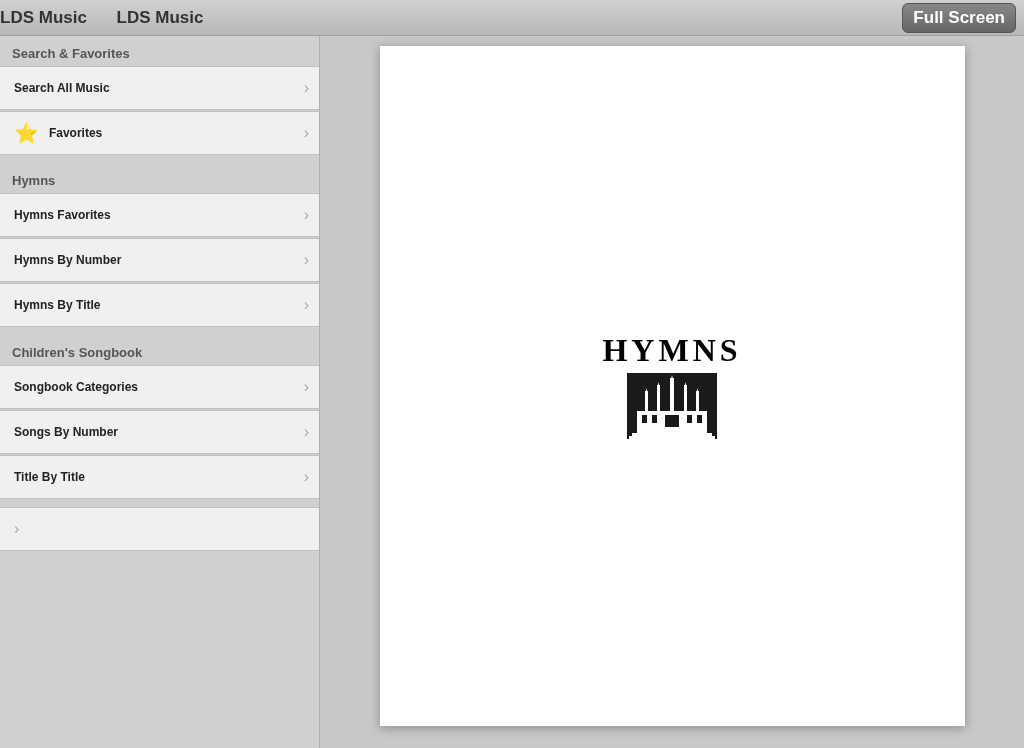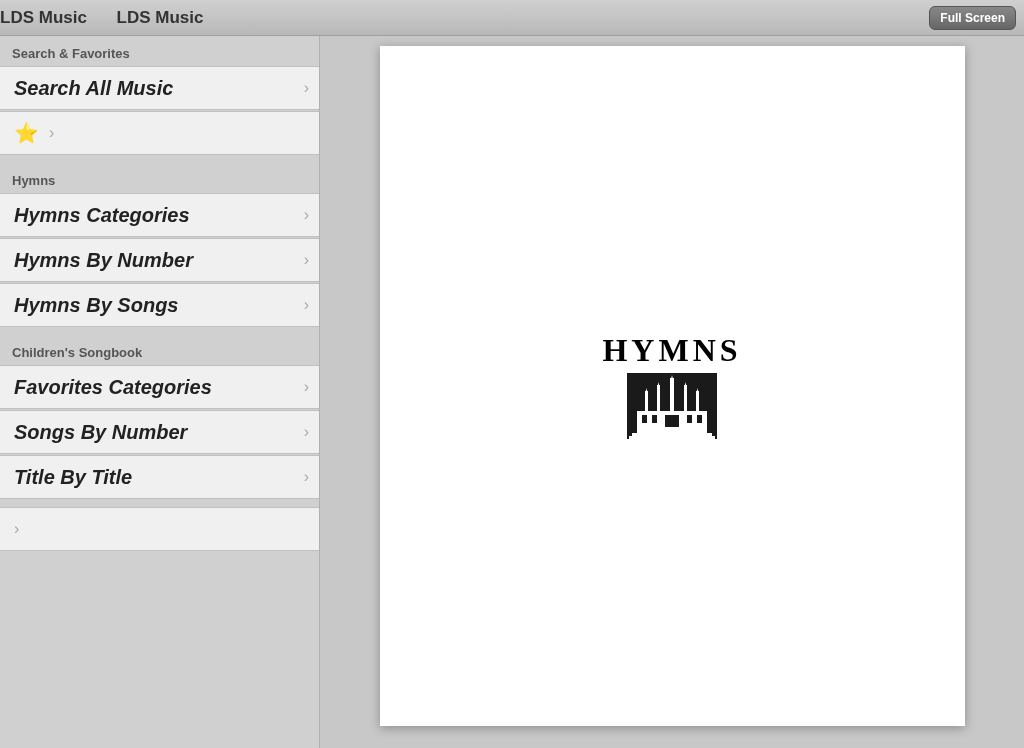--- a/index.html
+++ b/index.html
@@ -44,21 +44,21 @@
 
     .fullscreen-btn {
       position: absolute;
       right: 8px;
       top: 50%;
       transform: translateY(-50%);
       background: linear-gradient(to bottom, #888, #666);
       border: 1px solid #555;
       border-radius: 6px;
       color: #fff;
-      font-size: 12px;
+      font-size: 17px;
       font-weight: 600;
       padding: 4px 10px;
       cursor: pointer;
     }
 
     
     .main-content {
       display: flex;
       flex: 1;
       overflow: hidden;
@@ -96,24 +96,23 @@
     }
 
     .sidebar-item-icon {
       margin-right: 10px;
       font-size: 20px;
       line-height: 1;
     }
 
     .sidebar-item-label {
       flex: 1;
-      font-size: 20px;
+      font-size: 12px;
       font-weight: 600;
       color: #222;
-      font-style: italic;
     }
 
     .sidebar-item-chevron {
       color: #aaa;
       font-size: 16px;
       font-weight: 300;
     }
 
     .section-group {
       margin-bottom: 8px;
@@ -174,42 +173,43 @@
   <div class="sidebar" id="sidebar-container">
 
   <div class="section-group">
         <div class="sidebar-section-header">Search &amp; Favorites</div>
         <div class="sidebar-item">
           <span class="sidebar-item-label">Search All Music</span>
           <span class="sidebar-item-chevron">›</span>
         </div>
         <div class="sidebar-item">
           <span class="sidebar-item-icon">⭐</span>
+          <span class="sidebar-item-label">Favorites</span>
           <span class="sidebar-item-chevron">›</span>
         </div>
       </div>
       <div class="section-group">
         <div class="sidebar-section-header">Hymns</div>
         <div class="sidebar-item">
-          <span class="sidebar-item-label">Hymns Categories</span>
+          <span class="sidebar-item-label">Hymns Favorites</span>
           <span class="sidebar-item-chevron">›</span>
         </div>
         <div class="sidebar-item">
           <span class="sidebar-item-label">Hymns By Number</span>
           <span class="sidebar-item-chevron">›</span>
         </div>
         <div class="sidebar-item">
-          <span class="sidebar-item-label">Hymns By Songs</span>
+          <span class="sidebar-item-label">Hymns By Title</span>
           <span class="sidebar-item-chevron">›</span>
         </div>
       </div>
       <div class="section-group">
         <div class="sidebar-section-header">Children's Songbook</div>
         <div class="sidebar-item">
-          <span class="sidebar-item-label">Favorites Categories</span>
+          <span class="sidebar-item-label">Songbook Categories</span>
           <span class="sidebar-item-chevron">›</span>
         </div>
         <div class="sidebar-item">
           <span class="sidebar-item-label">Songs By Number</span>
           <span class="sidebar-item-chevron">›</span>
         </div>
         <div class="sidebar-item">
           <span class="sidebar-item-label">Title By Title</span>
           <span class="sidebar-item-chevron">›</span>
         </div>

